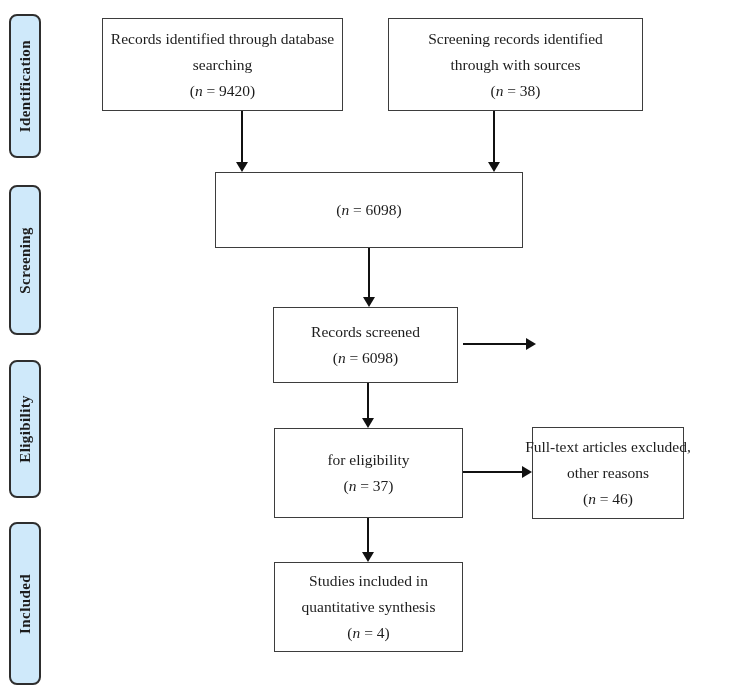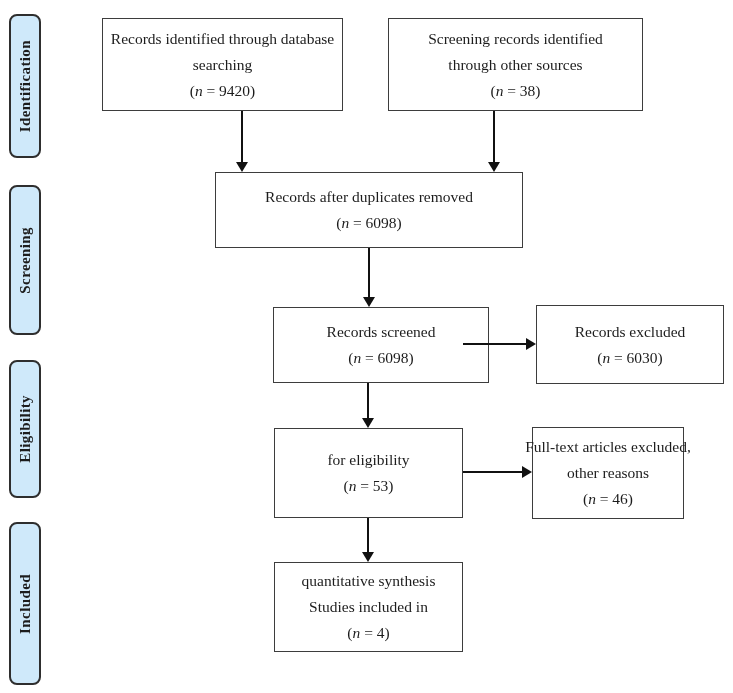--- a/index.html
+++ b/index.html
@@ -57,47 +57,42 @@
     <span class="stage-label">Included</span>
   </div>
 
   <div class="fbox" style="left:102px;top:18px;width:241px;height:93px">
       <div class="line">Records identified through database</div>
       <div class="line">searching</div>
       <div class="line nline"><span>(</span><span class="nvar">n</span><span> = 9420)</span></div>
     </div>
   <div class="fbox" style="left:388px;top:18px;width:255px;height:93px">
       <div class="line">Screening records identified</div>
-      <div class="line">through other sources</div>
+      <div class="line">through with sources</div>
       <div class="line nline"><span>(</span><span class="nvar">n</span><span> = 38)</span></div>
     </div>
   <div class="fbox" style="left:215px;top:172px;width:308px;height:76px">
-      <div class="line">Records after duplicates removed</div>
       <div class="line nline"><span>(</span><span class="nvar">n</span><span> = 6098)</span></div>
     </div>
-  <div class="fbox" style="left:273px;top:307px;width:216px;height:76px">
+  <div class="fbox" style="left:273px;top:307px;width:185px;height:76px">
       <div class="line">Records screened</div>
       <div class="line nline"><span>(</span><span class="nvar">n</span><span> = 6098)</span></div>
     </div>
-  <div class="fbox" style="left:536px;top:305px;width:188px;height:79px">
-      <div class="line">Records excluded</div>
-      <div class="line nline"><span>(</span><span class="nvar">n</span><span> = 6030)</span></div>
-    </div>
   <div class="fbox" style="left:274px;top:428px;width:189px;height:90px">
       <div class="line">for eligibility</div>
-      <div class="line nline"><span>(</span><span class="nvar">n</span><span> = 53)</span></div>
+      <div class="line nline"><span>(</span><span class="nvar">n</span><span> = 37)</span></div>
     </div>
   <div class="fbox" style="left:532px;top:427px;width:152px;height:92px">
       <div class="line">Full-text articles excluded,</div>
       <div class="line">other reasons</div>
       <div class="line nline"><span>(</span><span class="nvar">n</span><span> = 46)</span></div>
     </div>
   <div class="fbox" style="left:274px;top:562px;width:189px;height:90px">
+      <div class="line">Studies included in</div>
       <div class="line">quantitative synthesis</div>
-      <div class="line">Studies included in</div>
       <div class="line nline"><span>(</span><span class="nvar">n</span><span> = 4)</span></div>
     </div>
 
   <div>
     <div class="vline" style="left:241px;top:111px;height:52px"></div>
     <div class="head-down" style="left:236px;top:162px"></div>
   </div>
   <div>
     <div class="vline" style="left:493px;top:111px;height:52px"></div>
     <div class="head-down" style="left:488px;top:162px"></div>

